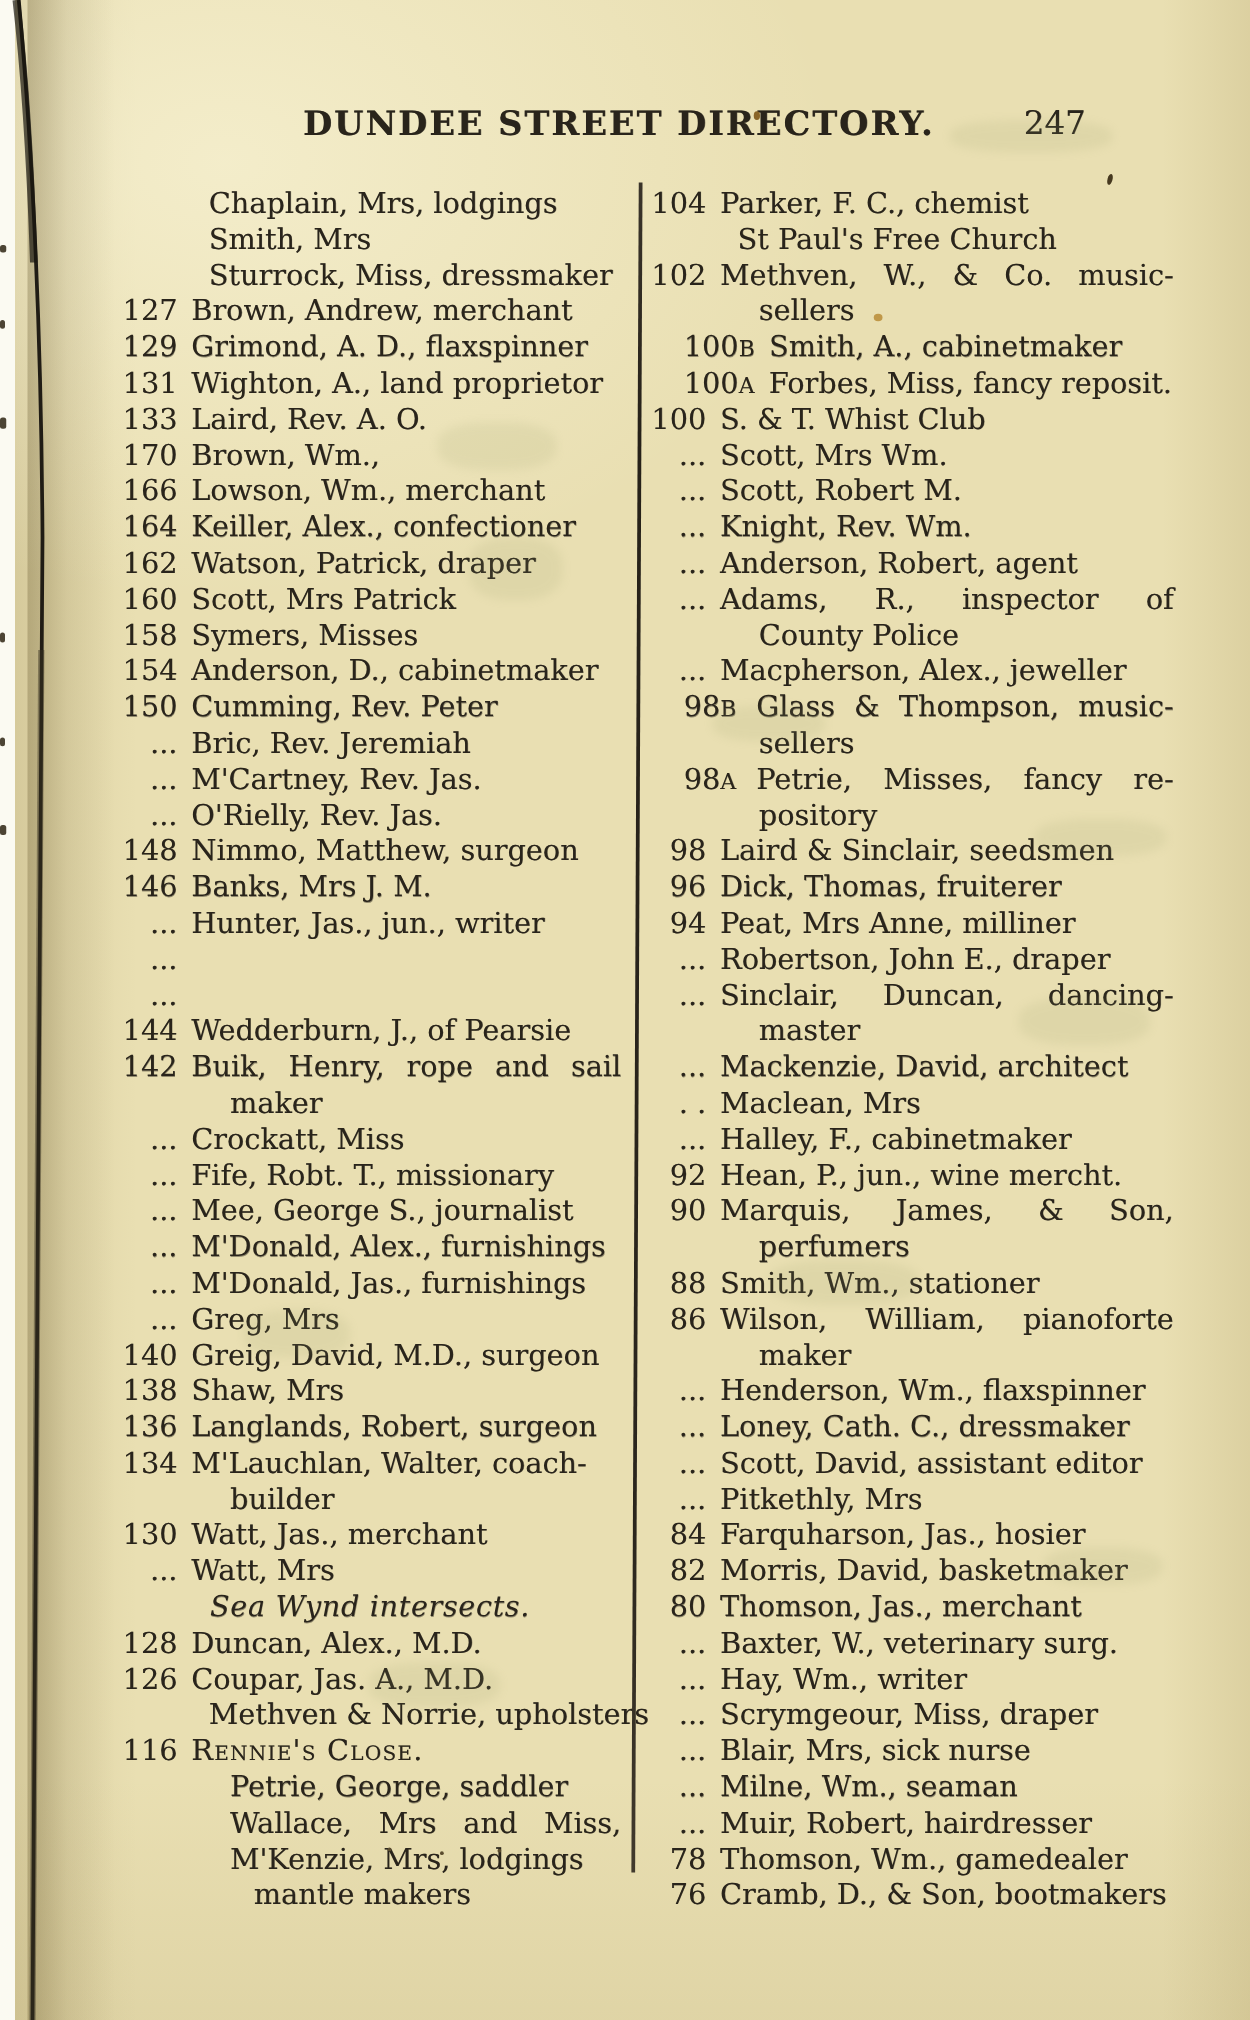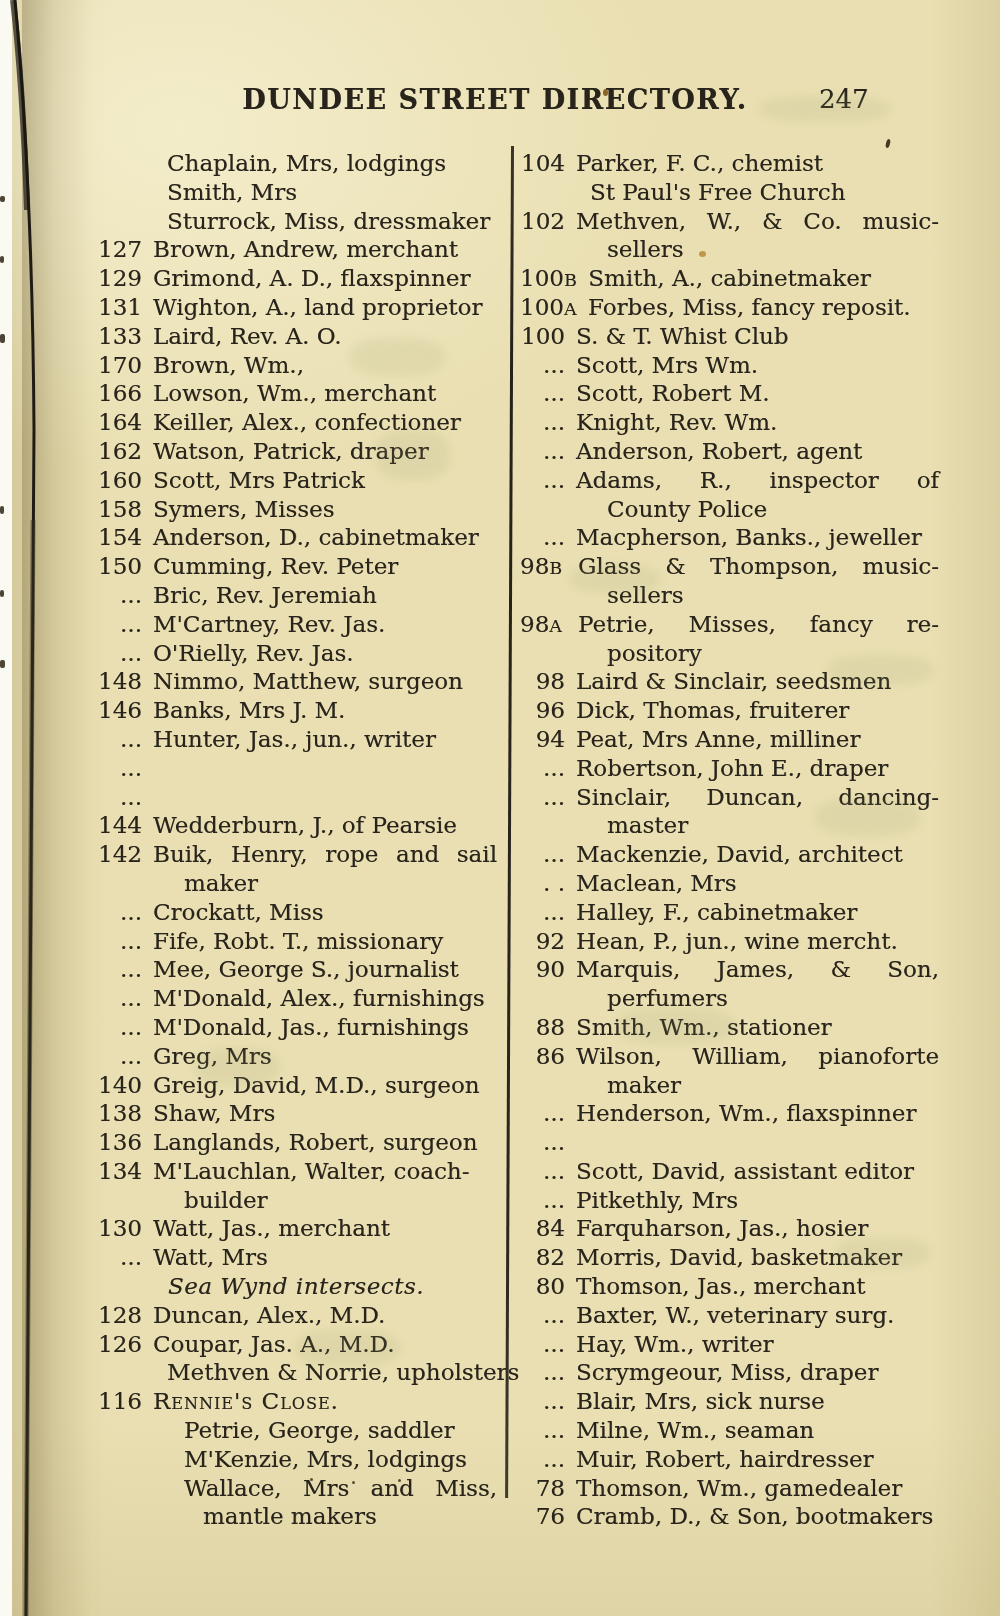--- a/index.html
+++ b/index.html
@@ -31,21 +31,21 @@
   .col{position:absolute;top:149px;font-size:23px;
     text-shadow:0.3px 0.3px 0 rgba(42,37,28,0.45);}
   .col-left{left:95px;width:402px;}
   .col-right{left:518px;width:421px;}
   .divider{position:absolute;left:511px;top:146px;width:2.6px;height:1352px;
     background:linear-gradient(to bottom,#3a342a,#262119 15%,#2b261d 80%,#413a2d);
     transform:rotate(0.25deg);transform-origin:top center;z-index:3;}
 
   .row{display:flex;height:28.8px;line-height:28.6px;white-space:nowrap;}
   .num{flex:0 0 47px;text-align:right;}
-  .num.alpha{text-align:left;padding-left:2px;}
+  .num.alpha{text-align:left;padding-left:2px;margin-left:27px;}
   .num .sc{font-size:17.5px;letter-spacing:0.5px;}
   .txt{flex:1 1 auto;margin-left:11px;min-width:0;}
   .txt.i1{padding-left:14px;}
   .txt.i2{padding-left:31px;}
   .txt.i3{padding-left:50px;}
   .txt.j{white-space:normal;text-align:justify;text-align-last:justify;}
   .row.italic-center .txt{margin-left:0;text-align:center;font-style:italic;letter-spacing:0.5px;}
   .row.smallcaps .txt{font-variant:small-caps;letter-spacing:1px;}
 
   
@@ -268,25 +268,25 @@
       <div class="row smallcaps">
         <span class="num">116</span>
         <span class="txt">Rennie's Close.</span>
       </div>
       <div class="row">
         <span class="num"></span>
         <span class="txt i2">Petrie, George, saddler</span>
       </div>
       <div class="row">
         <span class="num"></span>
+        <span class="txt j i2">Wallace, Mrs and Miss,</span>
+      </div>
+      <div class="row">
+        <span class="num"></span>
         <span class="txt i2">M'Kenzie, Mrs, lodgings</span>
-      </div>
-      <div class="row">
-        <span class="num"></span>
-        <span class="txt j i2">Wallace, Mrs and Miss,</span>
       </div>
       <div class="row">
         <span class="num"></span>
         <span class="txt i3">mantle makers</span>
       </div>
     </div>
   <div class="col col-right" id="col-right">
       <div class="row">
         <span class="num">104</span>
         <span class="txt">Parker, F. C., chemist</span>
@@ -334,21 +334,21 @@
       <div class="row">
         <span class="num">...</span>
         <span class="txt j">Adams, R., inspector of</span>
       </div>
       <div class="row">
         <span class="num"></span>
         <span class="txt i2">County Police</span>
       </div>
       <div class="row">
         <span class="num">...</span>
-        <span class="txt">Macpherson, Banks., jeweller</span>
+        <span class="txt">Macpherson, Alex., jeweller</span>
       </div>
       <div class="row">
         <span class="num alpha">98<span class="sc">B</span></span>
         <span class="txt j">Glass &amp; Thompson, music-</span>
       </div>
       <div class="row">
         <span class="num"></span>
         <span class="txt i2">sellers</span>
       </div>
       <div class="row">
@@ -418,20 +418,21 @@
       <div class="row">
         <span class="num"></span>
         <span class="txt i2">maker</span>
       </div>
       <div class="row">
         <span class="num">...</span>
         <span class="txt">Henderson, Wm., flaxspinner</span>
       </div>
       <div class="row">
         <span class="num">...</span>
+        <span class="txt">Loney, Cath. C., dressmaker</span>
       </div>
       <div class="row">
         <span class="num">...</span>
         <span class="txt">Scott, David, assistant editor</span>
       </div>
       <div class="row">
         <span class="num">...</span>
         <span class="txt">Pitkethly, Mrs</span>
       </div>
       <div class="row">

